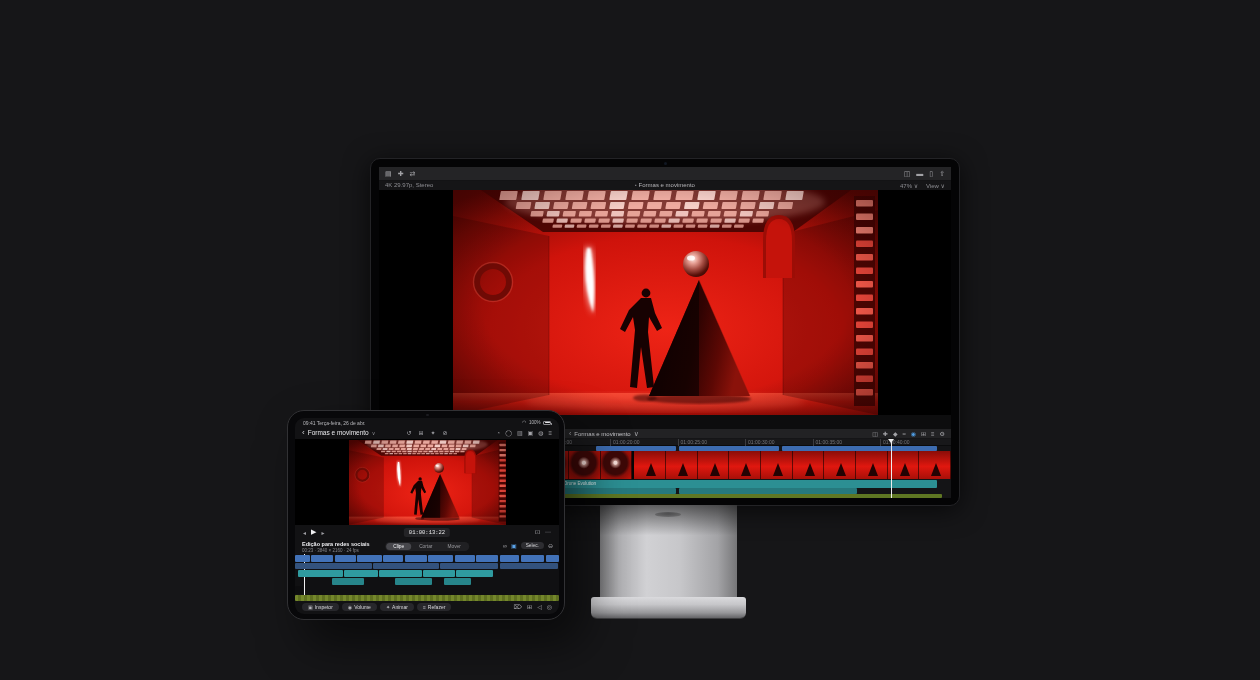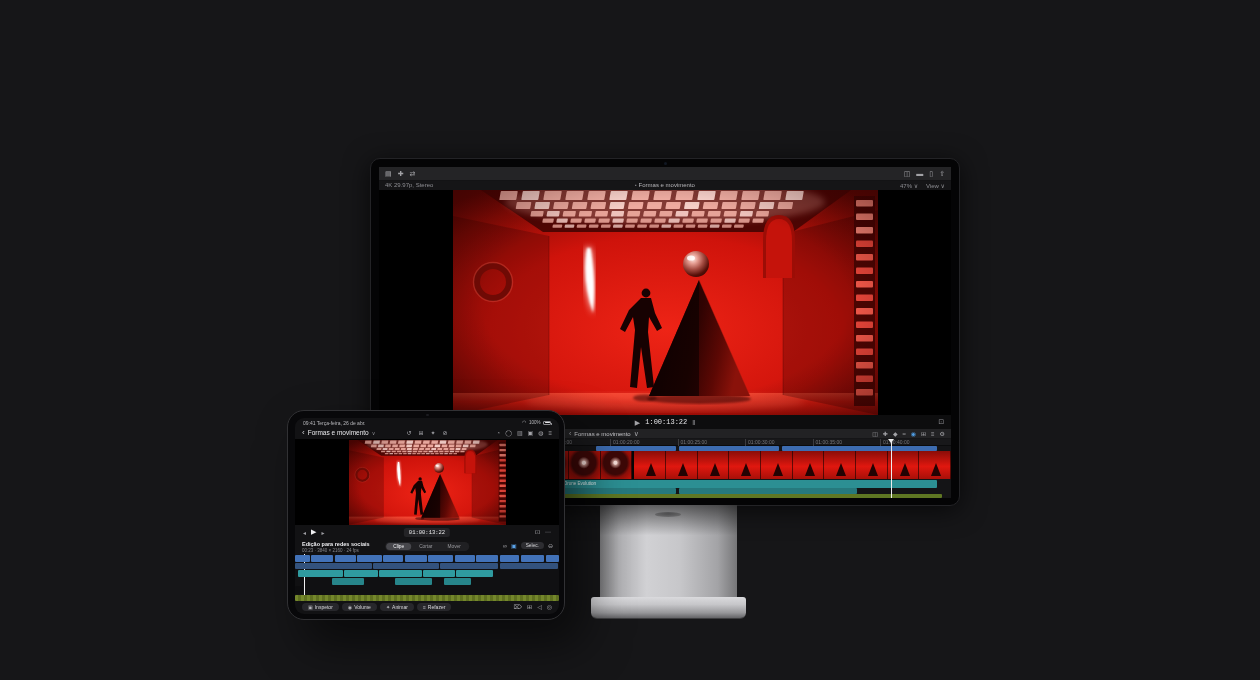--- a/index.html
+++ b/index.html
@@ -314,26 +314,20 @@
     <path d="M246 90 L196 206 L246 206 Z" fill="#0a0101" opacity="0.65"></path>
     <path d="M246 90 L297 206" stroke="#b3190e" stroke-width="0.8" opacity="0.5" fill="none"></path>
     <circle cx="243" cy="74" r="13" fill="url(#gsph)"></circle>
     <ellipse cx="238" cy="68" rx="4" ry="2.6" fill="#ffffff" opacity="0.85"></ellipse>
     <circle cx="193" cy="103" r="4.4" fill="#170202"></circle>
     <path d="M188 108 h10 l4 15 7 15 -5 3 -8 -14 -1 15 6 55 -7 1 -6 -41 -4 41 -7 -1 5 -57 -2 -13 -8 15 -5 -3 9 -19 z" fill="#170202"></path>
     <rect width="425" height="225" fill="url(#gvig)"></rect>
   </svg></div>
       </div>
 
-      <div class="mtransport">
-        <span class="micon">▶</span>
-        <span class="tc">1:00:13:22</span>
-        <span class="micon">‖</span>
-        <span class="fsbtn micon">⊡</span>
-      </div>
 
       <div class="mtlhead">
         <span class="micon">‹</span>
         <span>Formas e movimento</span>
         <span class="micon">∨</span>
         <span class="hicons">
             <span class="micon">◫</span>
             <span class="micon">✚</span>
             <span class="micon">◆</span>
             <span class="micon">≈</span>

